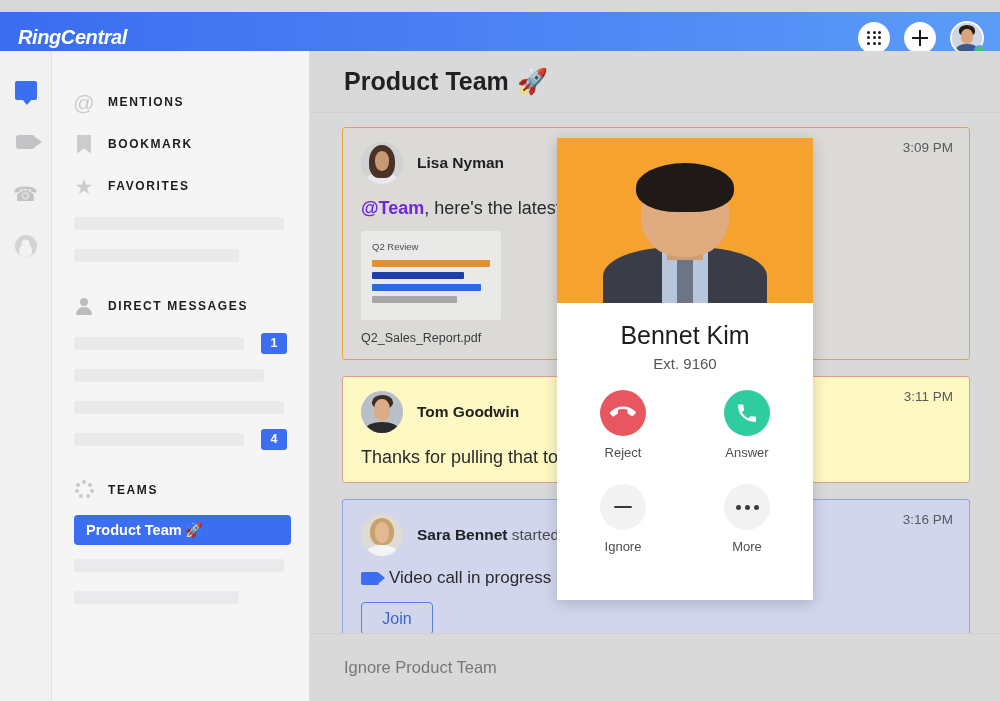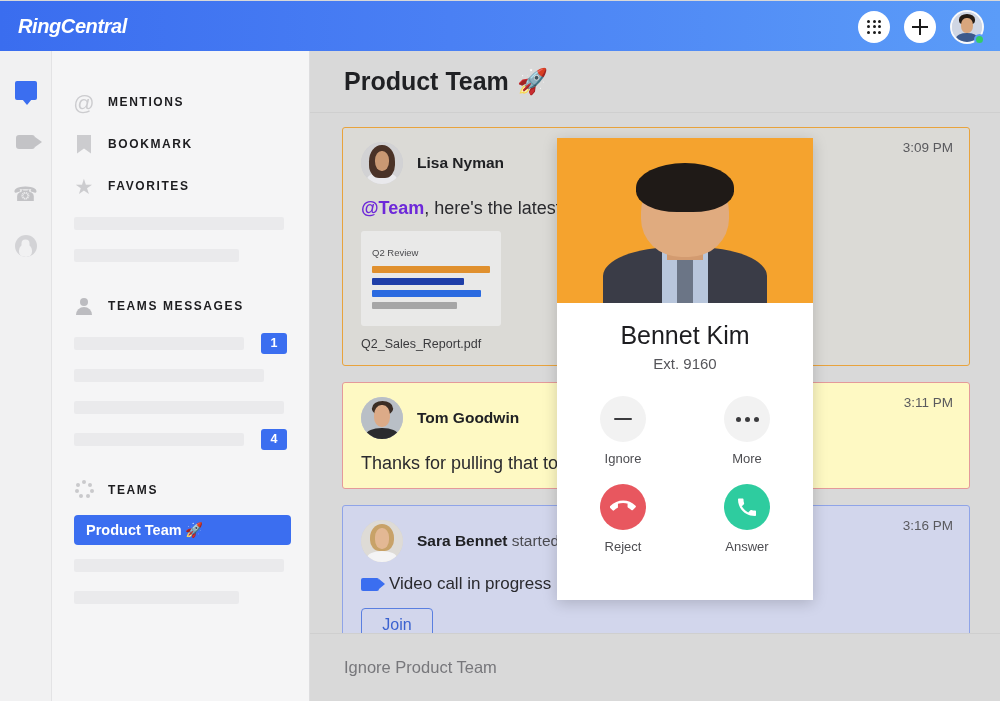--- a/index.html
+++ b/index.html
@@ -7,21 +7,21 @@
     width: 1000px; height: 701px;
     font-family: "Liberation Sans", sans-serif;
     background: #d8d8d8;
     overflow: hidden;
   }
 
   .app { position: relative; width: 1000px; height: 701px; }
 
   
   .topbar {
-    position: absolute; left: 0; top: 1px; width: 1000px; height: 51px;
+    position: absolute; left: 0; top: 12px; width: 1000px; height: 51px;
     background: linear-gradient(90deg, #3a6def 0%, #4a80f4 45%, #5b9cf8 100%);
     display: flex; align-items: center;
   }
   .brand {
     margin-left: 18px;
     color: #ffffff;
     font-size: 20px;
     font-weight: bold;
     font-style: italic;
     letter-spacing: -0.4px;
@@ -165,21 +165,21 @@
   .msg-name .reg { font-weight: normal; color: #4b4b50; }
   .msg-time {
     position: absolute; right: 16px; top: 12px;
     font-size: 13.5px; color: #5a5a5e;
   }
   .msg-body { margin-top: 14px; font-size: 18px; color: #2a2a2e; }
   .msg-body .mention { font-weight: bold; color: #6d28d9; }
 
   .attach { margin-top: 12px; }
   .attach-card {
-    width: 140px; background: #e9e9e8; border-radius: 3px; padding: 16px 11px 12px 11px;
+    width: 140px; background: #e9e9e8; border-radius: 3px; padding: 10px 11px 12px 11px;
   }
   .attach-title { font-size: 9.5px; color: #4b4b4e; margin-bottom: 8px; }
   .bar { height: 7px; margin-bottom: 5px; border-radius: 1px; }
   .attach-name { margin-top: 11px; font-size: 12.5px; color: #3a3a3d; }
 
   .callline { margin-top: 12px; display: flex; align-items: center; gap: 10px; font-size: 17px; color: #2a2a2e; }
   .vid-ico { position: relative; width: 18px; height: 13px; background: #3b6ef0; border-radius: 2px; flex: none; }
   .vid-ico::after {
     content: ""; position: absolute; left: 18px; top: 1.5px;
     border-top: 5px solid transparent; border-bottom: 5px solid transparent;
@@ -342,21 +342,21 @@
       <span class="ph" style="width:210px"></span>
     </div>
     <div class="ph-row">
       <span class="ph" style="width:165px"></span>
     </div>
 
     <div class="nav-row" style="margin-top:14px">
       <span class="nav-ico">
           <span class="dm-ico"></span>
         </span>
-      <span class="nav-label">TEAMS MESSAGES</span>
+      <span class="nav-label">DIRECT MESSAGES</span>
     </div>
 
     <div class="ph-row">
       <span class="ph" style="width:170px"></span>
       <span class="badge">1</span>
     </div>
     <div class="ph-row">
       <span class="ph" style="width:190px"></span>
     </div>
     <div class="ph-row">
@@ -485,54 +485,54 @@
         <div class="f-shirt"></div>
         <div class="f-tie"></div>
         <div class="f-neck"></div>
         <div class="f-skin"></div>
         <div class="f-hair"></div>
       </div>
     </div>
     <div class="callcard-name">Bennet Kim</div>
     <div class="callcard-ext">Ext. 9160</div>
 
-    <div class="actions">
-      <div class="action">
-        <div class="action-btn btn-ignore">
-          <span class="minus"></span>
-        </div>
-        <div class="action-label">Ignore</div>
-      </div>
-      <div class="action">
-        <div class="action-btn btn-more">
-          <span class="dots">
-              <i></i>
-              <i></i>
-              <i></i>
-            </span>
-        </div>
-        <div class="action-label">More</div>
-      </div>
-    </div>
-
     <div class="actions" style="margin-top:18px">
       <div class="action">
         <div class="action-btn btn-reject">
           <svg width="26" height="26" viewBox="0 0 24 24">
             <g transform="rotate(135 12 12)">
               <path fill="#ffffff" d="M6.6 10.8c1.4 2.8 3.8 5.1 6.6 6.6l2.2-2.2c.3-.3.7-.4 1-.2 1.1.4 2.4.6 3.6.6.6 0 1 .4 1 1V20c0 .6-.4 1-1 1C10.3 21 3 13.7 3 4.6c0-.6.4-1 1-1h3.5c.6 0 1 .4 1 1 0 1.3.2 2.5.6 3.6.1.4 0 .8-.2 1l-2.3 2.2z"></path>
             </g>
           </svg>
         </div>
         <div class="action-label">Reject</div>
       </div>
       <div class="action">
         <div class="action-btn btn-answer">
           <svg width="24" height="24" viewBox="0 0 24 24">
             <path fill="#ffffff" d="M6.6 10.8c1.4 2.8 3.8 5.1 6.6 6.6l2.2-2.2c.3-.3.7-.4 1-.2 1.1.4 2.4.6 3.6.6.6 0 1 .4 1 1V20c0 .6-.4 1-1 1C10.3 21 3 13.7 3 4.6c0-.6.4-1 1-1h3.5c.6 0 1 .4 1 1 0 1.3.2 2.5.6 3.6.1.4 0 .8-.2 1l-2.3 2.2z"></path>
           </svg>
         </div>
         <div class="action-label">Answer</div>
       </div>
     </div>
+
+    <div class="actions">
+      <div class="action">
+        <div class="action-btn btn-ignore">
+          <span class="minus"></span>
+        </div>
+        <div class="action-label">Ignore</div>
+      </div>
+      <div class="action">
+        <div class="action-btn btn-more">
+          <span class="dots">
+              <i></i>
+              <i></i>
+              <i></i>
+            </span>
+        </div>
+        <div class="action-label">More</div>
+      </div>
+    </div>
   </div>
 
 </div>
 
 </body></html>

